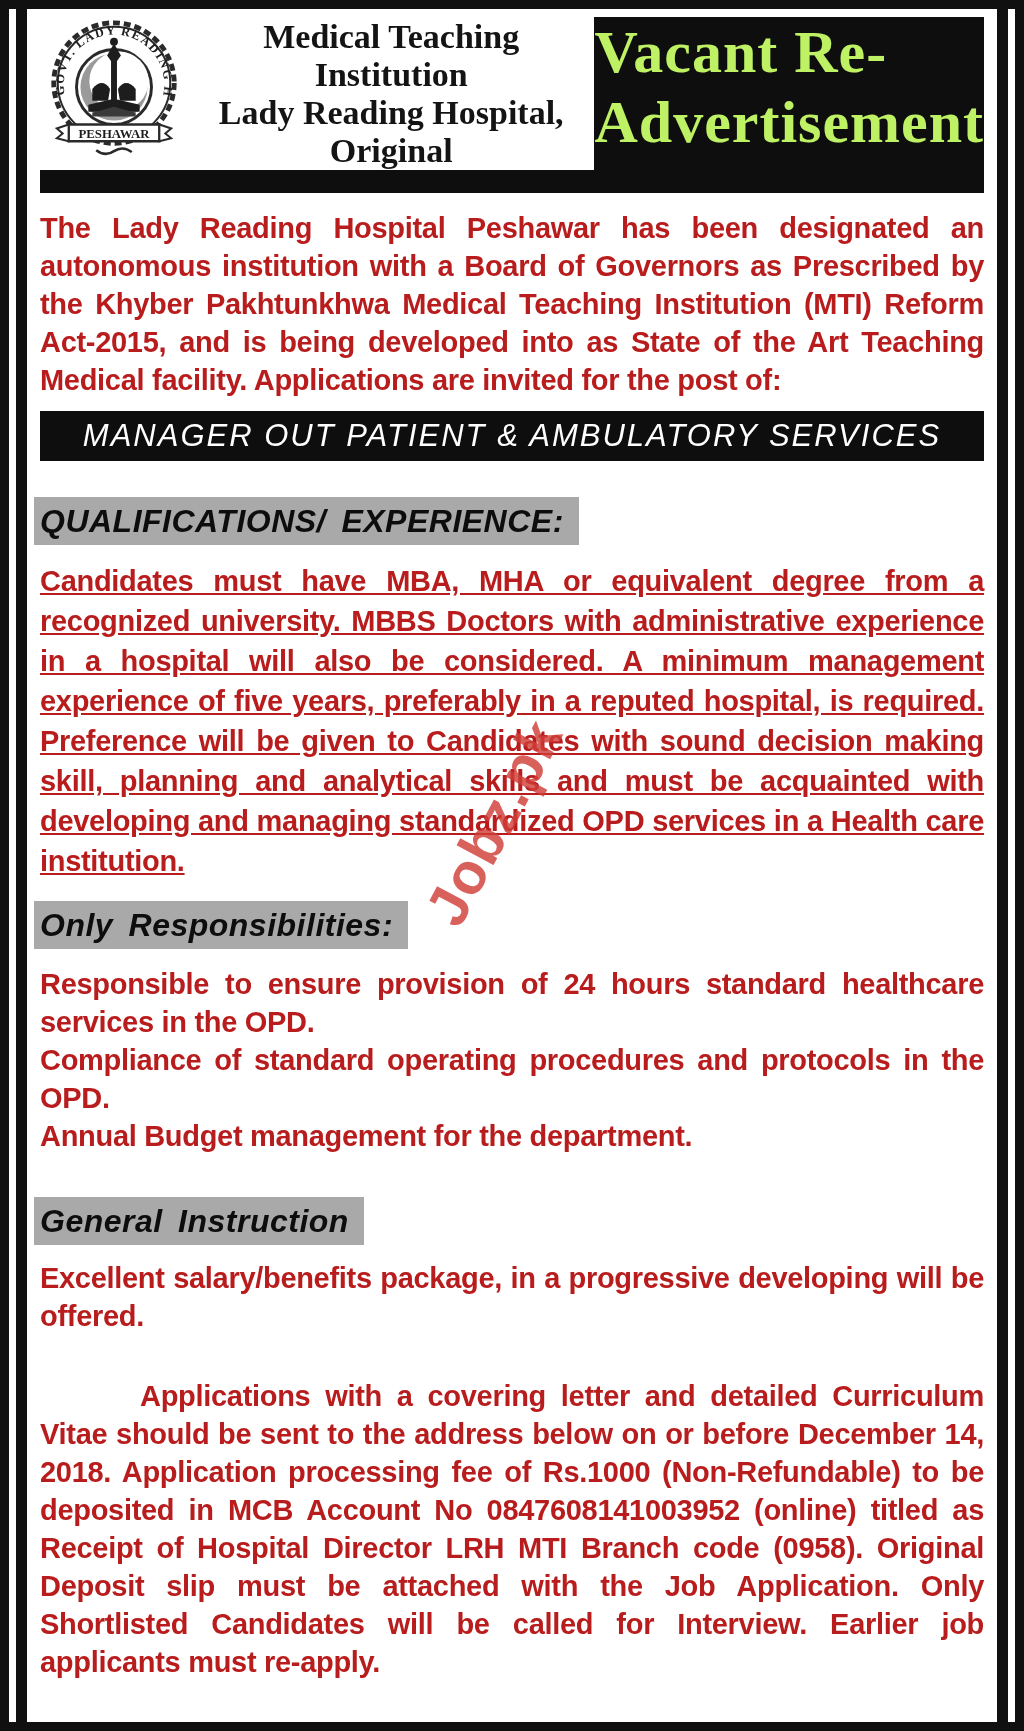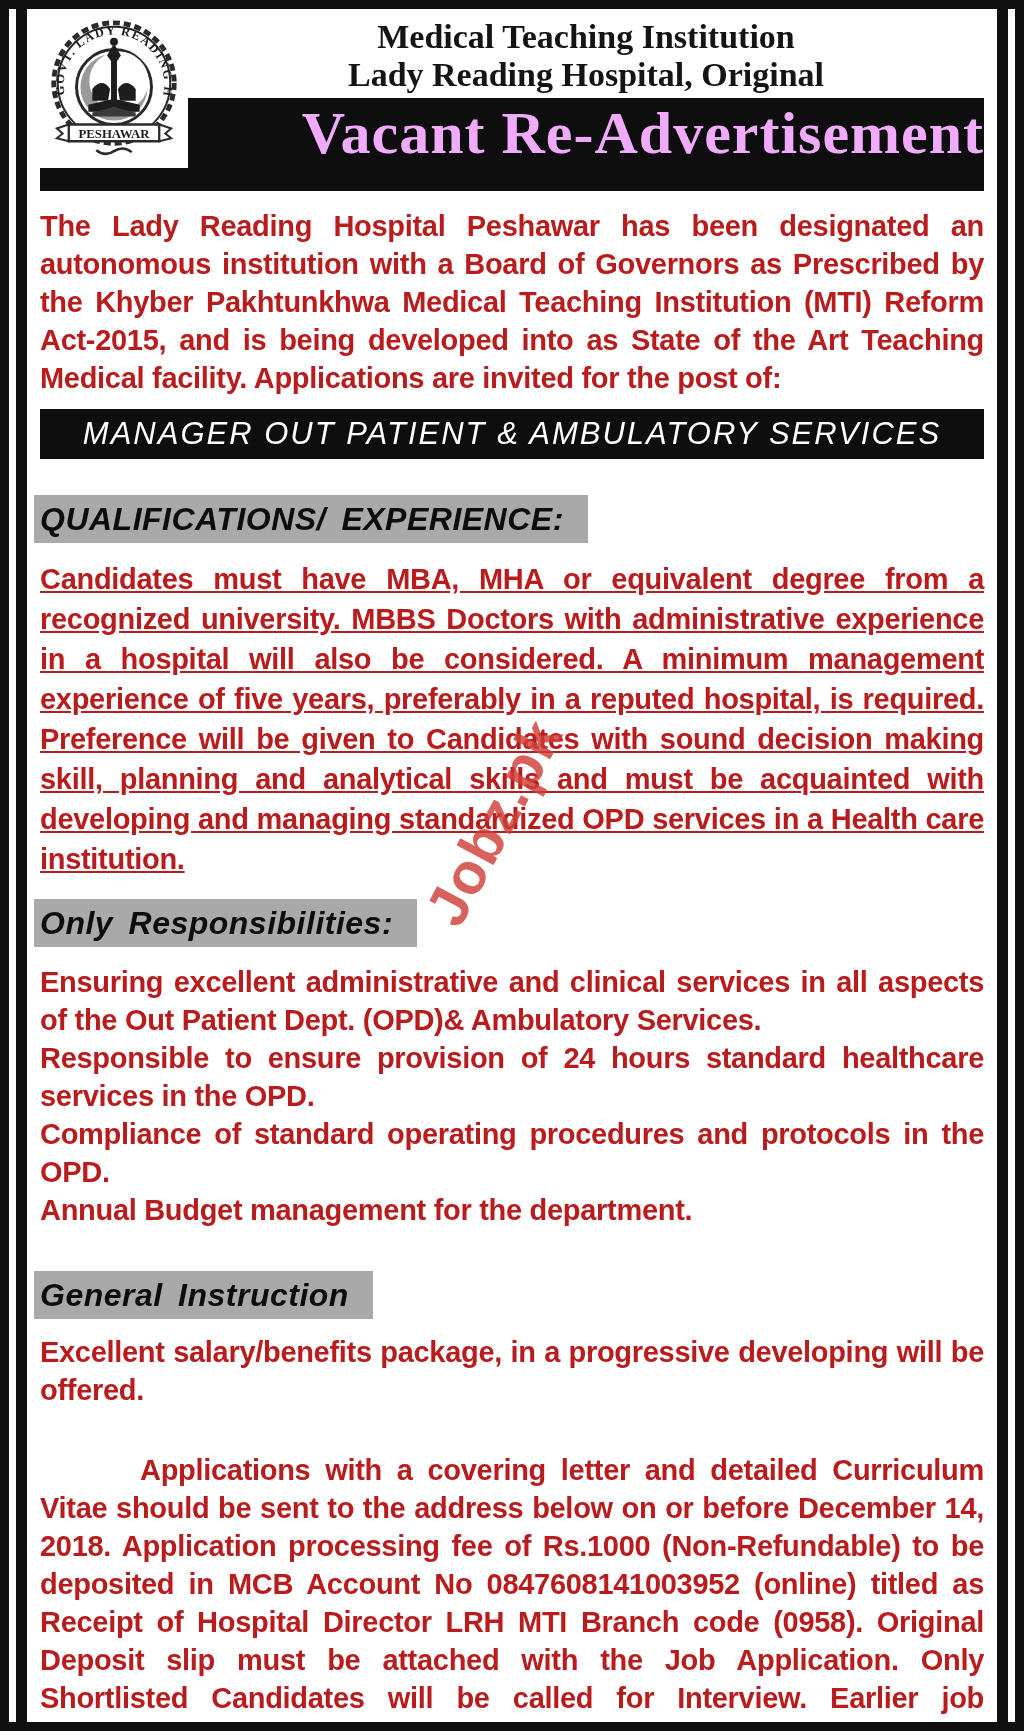--- a/index.html
+++ b/index.html
@@ -25,35 +25,35 @@
     padding:0 13px;
     overflow:hidden;
   }
   
   .header-row { display:flex; margin-top:4px; }
   .logo-box {
     flex:none; width:148px; height:150px;
     background:#ffffff;
     display:flex; align-items:center; justify-content:center;
   }
-  .header-right { flex:1; display:flex; flex-direction:column; }
+  .header-right { flex:1; display:flex; flex-direction:row; }
   .header-titles {
     text-align:center;
     font-family:"Liberation Serif", "DejaVu Serif", serif;
     font-weight:bold; color:#141414;
     font-size:34px; line-height:1.12;
     padding-top:5px;
   }
   .vacant-banner {
     flex:1;
     margin-top:4px;
-    background:#0e0e0e; color:#f0abfc;
+    background:#0e0e0e; color:#bef264;
     font-family:"Liberation Serif", "DejaVu Serif", serif;
     font-weight:bold; font-size:60px; line-height:70px;
-    text-align:right;
+    text-align:left;
     letter-spacing:1px;
   }
   .black-strip { height:23px; background:#0e0e0e; }
   
   .body-para, .intro, .resp-item {
     color:#b91c1c;
     font-weight:bold;
     font-size:29px; line-height:38px;
     letter-spacing:-0.3px;
     text-align:justify;
@@ -69,21 +69,21 @@
   }
   .heading-row { line-height:0; }
   .heading-row.qual { margin-top:36px; }
   .heading-row.resp { margin-top:20px; }
   .heading-row.gi   { margin-top:42px; }
   .section-heading {
     display:inline-block;
     background:#a9a9a9; color:#0d0d0d;
     font-style:italic; font-weight:bold;
     font-size:32px; line-height:48px;
-    padding:0 24px 0 6px;
+    padding:0 15px 0 6px;
     margin-left:-6px;
     letter-spacing:0.5px;
     word-spacing:6px;
   }
   .body-para.qual { margin-top:16px; line-height:40px;text-decoration:underline; }
   .resp-items { margin-top:16px; }
   .salary { margin-top:14px; }
   .app { margin-top:42px; text-indent:100px; line-height:38px; }
   
   .watermark {
@@ -149,21 +149,20 @@
 
     <div class="heading-row qual">
       <span class="section-heading">QUALIFICATIONS/ EXPERIENCE:</span>
     </div>
     <p class="body-para qual">Candidates must have MBA, MHA or equivalent degree from a recognized university. MBBS Doctors with administrative experience in a hospital will also be considered. A minimum management experience of five years, preferably in a reputed hospital, is required. Preference will be given to Candidates with sound decision making skill, planning and analytical skills and must be acquainted with developing and managing standardized OPD services in a Health care institution.</p>
 
     <div class="heading-row resp">
       <span class="section-heading">Only Responsibilities:</span>
     </div>
     <div class="resp-items">
-      <p class="resp-item">Ensuring excellent administrative and clinical services in all aspects of the Out Patient Dept. (OPD)&amp; Ambulatory Services.</p>
       <p class="resp-item">Responsible to ensure provision of 24 hours standard healthcare services in the OPD.</p>
       <p class="resp-item">Compliance of standard operating procedures and protocols in the OPD.</p>
       <p class="resp-item">Annual Budget management for the department.</p>
     </div>
 
     <div class="heading-row gi">
       <span class="section-heading">General Instruction</span>
     </div>
     <p class="body-para salary">Excellent salary/benefits package, in a progressive developing will be offered.</p>
     <p class="body-para app">Applications with a covering letter and detailed Curriculum Vitae should be sent to the address below on or before December 14, 2018. Application processing fee of Rs.1000 (Non-Refundable) to be deposited in MCB Account No 0847608141003952 (online) titled as Receipt of Hospital Director LRH MTI Branch code (0958). Original Deposit slip must be attached with the Job Application. Only Shortlisted Candidates will be called for Interview. Earlier job applicants must re-apply.</p>

